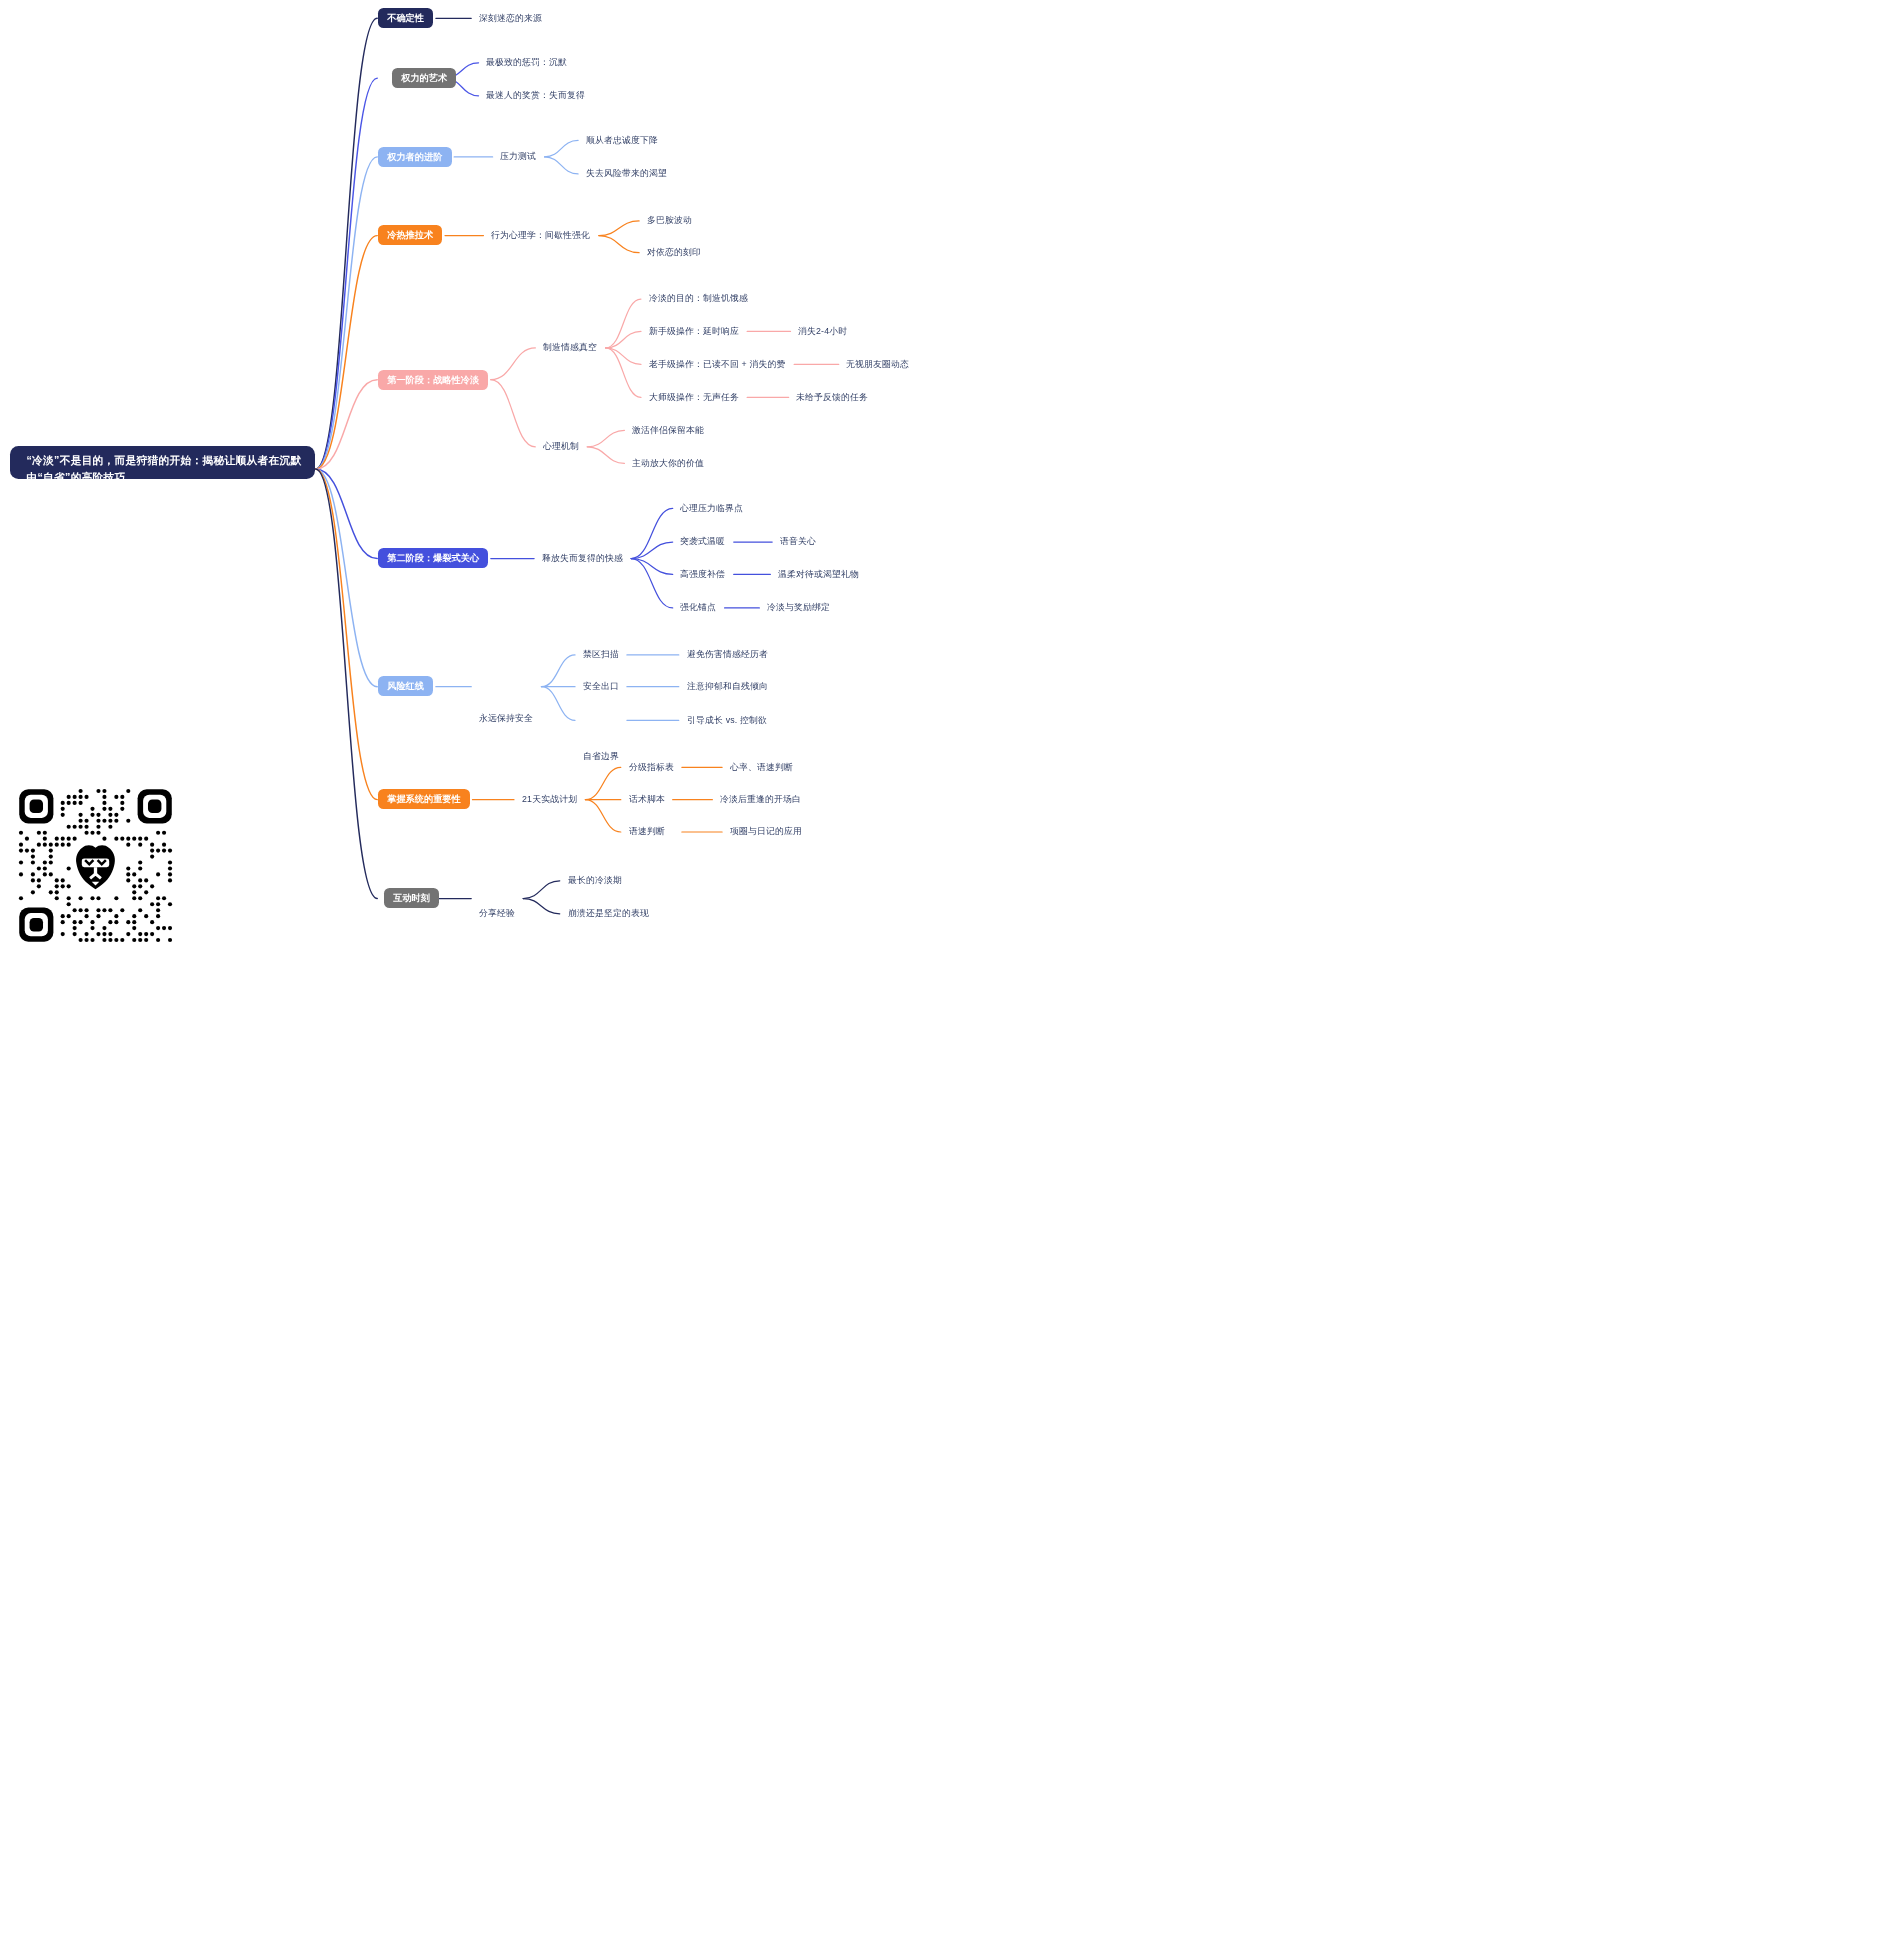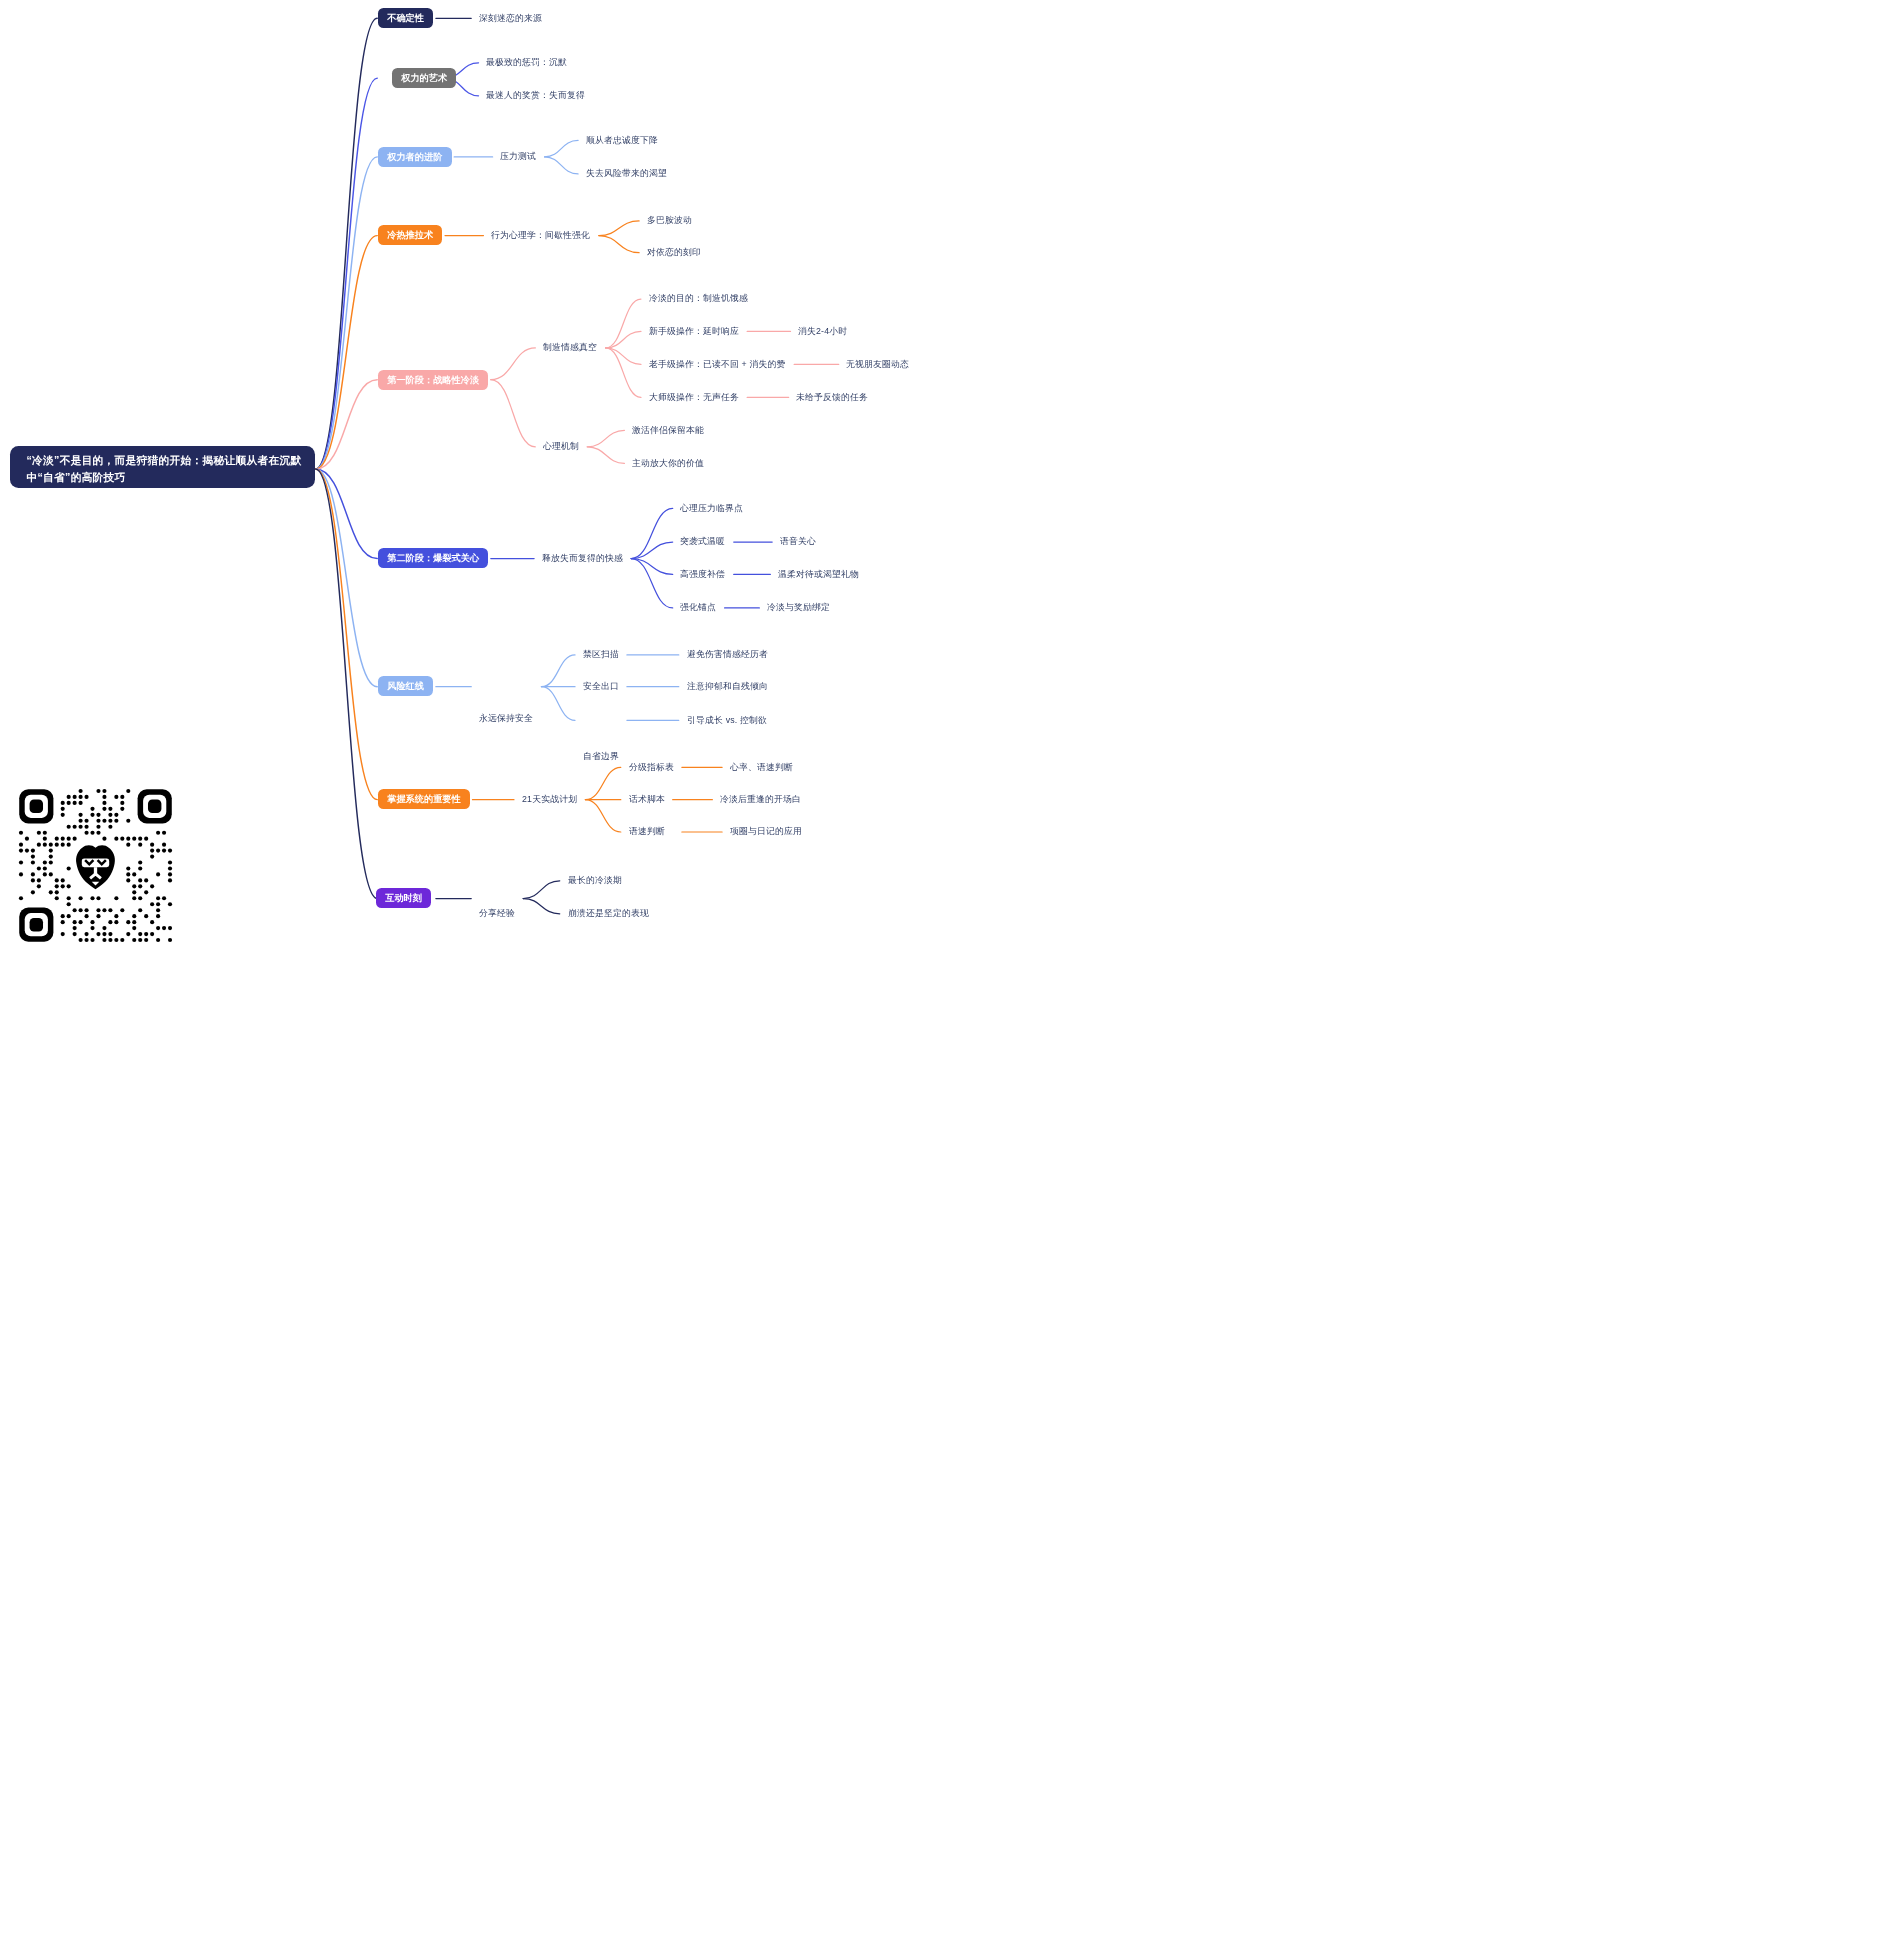--- a/index.html
+++ b/index.html
@@ -68,21 +68,21 @@
       <path d="M1117,1257 C1150,1257 1150,1257 1183,1257" fill="none" stroke="#f8821e" stroke-width="2" stroke-linecap="round"></path>
       <path d="M959,1310 C988,1310 988,1310 1017,1310" fill="none" stroke="#f8821e" stroke-width="2" stroke-linecap="round"></path>
       <path d="M1102,1310 C1134.5,1310 1134.5,1310 1167,1310" fill="none" stroke="#f8821e" stroke-width="2" stroke-linecap="round"></path>
       <path d="M959,1310 C988,1310 988,1363 1017,1363" fill="none" stroke="#f8821e" stroke-width="2" stroke-linecap="round"></path>
       <path d="M1117,1363 C1150,1363 1150,1363 1183,1363" fill="none" stroke="#f8821e" stroke-width="2" stroke-linecap="round"></path>
       <path d="M517,768.5 C567.5,768.5 567.5,1472 618,1472" fill="none" stroke="#232a5c" stroke-width="2.4" stroke-linecap="round"></path>
       <path d="M714,1472 C743,1472 743,1472 772,1472" fill="none" stroke="#232a5c" stroke-width="2" stroke-linecap="round"></path>
       <path d="M857,1472 C887,1472 887,1443 917,1443" fill="none" stroke="#232a5c" stroke-width="2" stroke-linecap="round"></path>
       <path d="M857,1472 C887,1472 887,1497 917,1497" fill="none" stroke="#232a5c" stroke-width="2" stroke-linecap="round"></path>
     </svg>
-  <div id="rootNode" class="rootnode" style="left: 10.4px; top: 446px; width: 305px; height: 42px; padding-left: 16px;">
+  <div id="rootNode" class="rootnode" style="left: 10.4px; top: 446px; width: 305px; height: 33px; padding-left: 16px;">
     <span>“冷淡”不是目的，而是狩猎的开始：揭秘让顺从者在沉默中“自省”的高阶技巧</span>
   </div>
   <div id="qr" style="left: 18.3px; top: 788px; width: 155px; height: 155px;"><svg width="155" height="155" viewBox="0 0 254 254">
         <rect x="2" y="2" width="56" height="56" rx="15" fill="#000000"></rect>
         <rect x="11" y="11" width="38" height="38" rx="10" fill="#fff"></rect>
         <rect x="19" y="19" width="22" height="22" rx="7" fill="#000000"></rect>
         <rect x="196" y="2" width="56" height="56" rx="15" fill="#000000"></rect>
         <rect x="205" y="11" width="38" height="38" rx="10" fill="#fff"></rect>
         <rect x="213" y="19" width="22" height="22" rx="7" fill="#000000"></rect>
         <rect x="2" y="196" width="56" height="56" rx="15" fill="#000000"></rect>
@@ -335,18 +335,18 @@
     <div class="tnode" style="left: 583px; top: 752px;">自省边界</div>
     <div class="tnode" style="left: 687px; top: 716px;">引导成长 vs. 控制欲</div>
     <div class="pill" style="background: rgb(248, 130, 30); left: 378px; top: 789px;">掌握系统的重要性</div>
     <div class="tnode" style="left: 522px; top: 795px;">21天实战计划</div>
     <div class="tnode" style="left: 629px; top: 763px;">分级指标表</div>
     <div class="tnode" style="left: 730px; top: 763px;">心率、语速判断</div>
     <div class="tnode" style="left: 629px; top: 795px;">话术脚本</div>
     <div class="tnode" style="left: 720px; top: 795px;">冷淡后重逢的开场白</div>
     <div class="tnode" style="left: 629px; top: 827px;">语速判断</div>
     <div class="tnode" style="left: 730px; top: 827px;">项圈与日记的应用</div>
-    <div class="pill" style="background: #6d28d9; left: 376px; top: 888px;">互动时刻</div>
+    <div class="pill" style="background: #737373; left: 384px; top: 888px;">互动时刻</div>
     <div class="tnode" style="left: 479px; top: 894px; margin-top: 15px;">分享经验</div>
     <div class="tnode" style="left: 568px; top: 876px;">最长的冷淡期</div>
     <div class="tnode" style="left: 568px; top: 909px;">崩溃还是坚定的表现</div>
   </div>
 
 
 </body></html>

